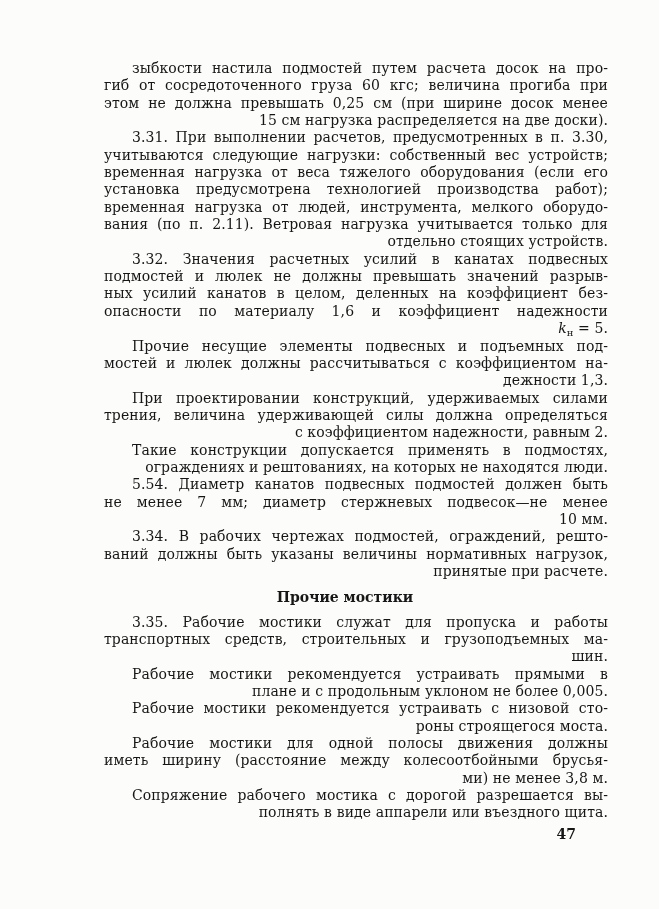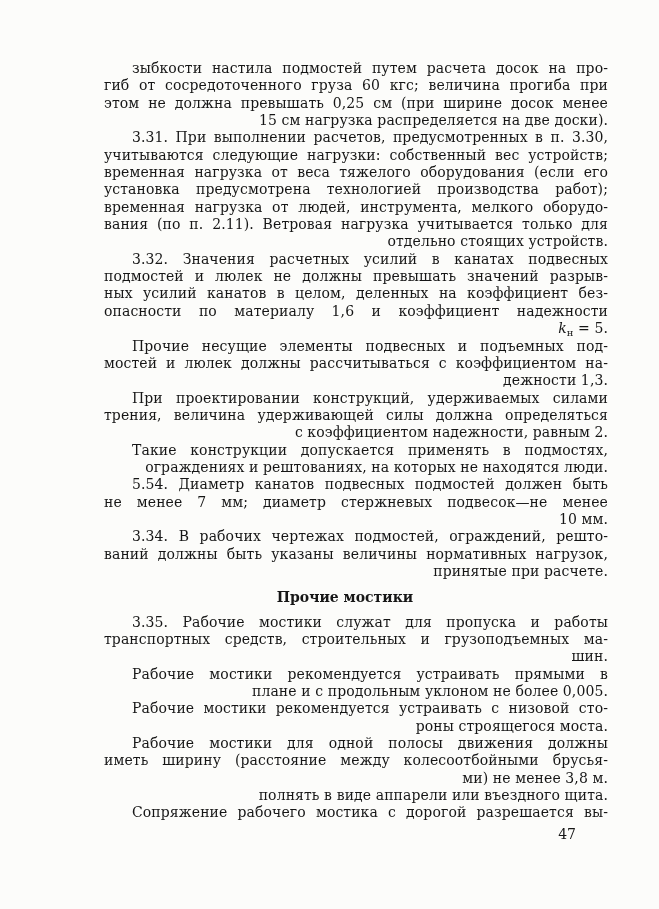--- a/index.html
+++ b/index.html
@@ -61,21 +61,21 @@
   }
   .seg-sub {
     font-size: 10px;
     vertical-align: -3px;
     letter-spacing: 0;
   }
   .pagenum {
     position: absolute;
     top: 826px;
     right: 83px;
-    font-weight: normal;
+    font-weight: bold;
     font-size: 14px;
     line-height: 17px;
   }
 </style>
 </head>
 <body>
 
 <div class="page" style="background: rgb(252, 252, 250); color: rgb(22, 22, 22);">
   <div class="textblock" id="textblock">
       <div class="para">
@@ -137,18 +137,18 @@
       <div class="para">
         <div class="line first just">Рабочие мостики рекомендуется устраивать с низовой сто-</div>
         <div class="line last">роны строящегося моста.</div>
       </div>
       <div class="para">
         <div class="line first just">Рабочие мостики для одной полосы движения должны</div>
         <div class="line just">иметь ширину (расстояние между колесоотбойными брусья-</div>
         <div class="line last">ми) не менее 3,8 м.</div>
       </div>
       <div class="para">
+        <div class="line first just">Сопряжение рабочего мостика с дорогой разрешается вы-</div>
         <div class="line last">полнять в виде аппарели или въездного щита.</div>
-        <div class="line first just">Сопряжение рабочего мостика с дорогой разрешается вы-</div>
       </div>
     </div>
   <div class="pagenum">47</div>
 </div>
 
 </body></html>

